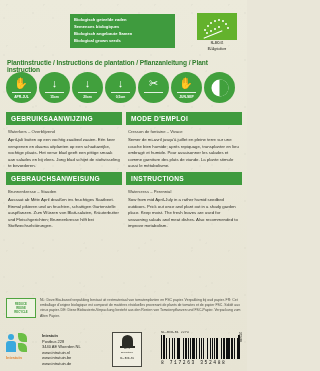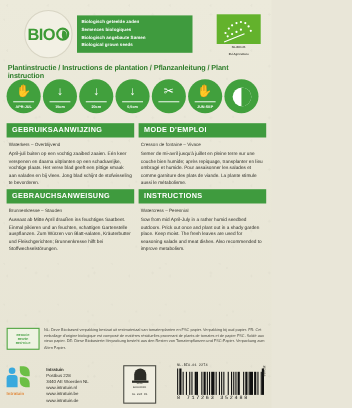--- a/index.html
+++ b/index.html
@@ -171,26 +171,20 @@
     position: absolute; right: -1px; top: 2px; font-size: 3px; color: #2c2c26;
     writing-mode: vertical-rl;
   }
 </style>
 </head>
 <body>
 
 <div id="packet">
 
   <div class="bio-band">
-    <div class="bio-disc">
-      <span class="bio-text">
-        <span>BIO</span>
-          <span class="bio-leafmark"></span>
-      </span>
-    </div>
     <div class="bio-greenbar">
       <div>Biologisch geteelde zaden</div>
       <div>Semences biologiques</div>
       <div>Biologisch angebaute Samen</div>
       <div>Biological grown seeds</div>
     </div>
     <div class="eu-leaf-wrap">
       <div class="eu-leaf">
         <span class="eu-star" style="left:7px;  top:16px"></span>
         <span class="eu-star" style="left:10px; top:12px"></span>

